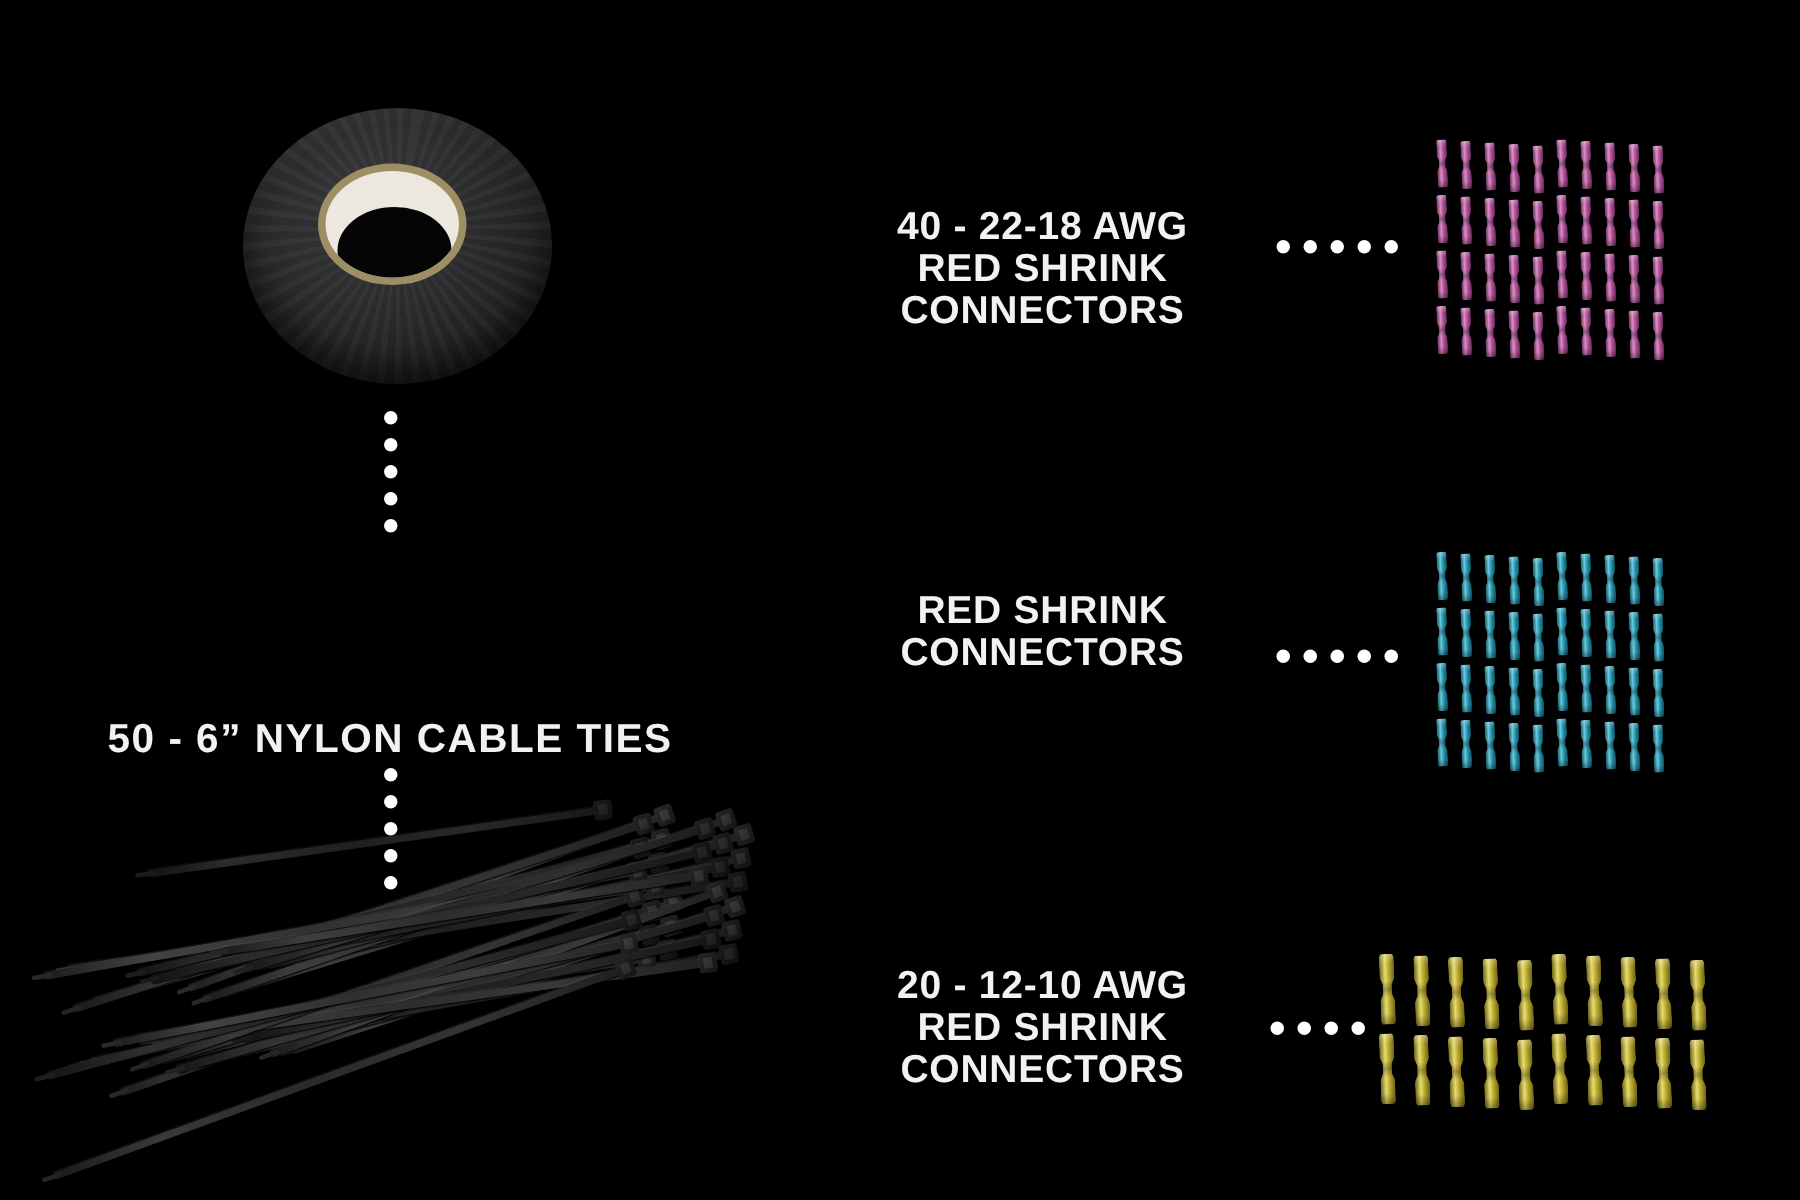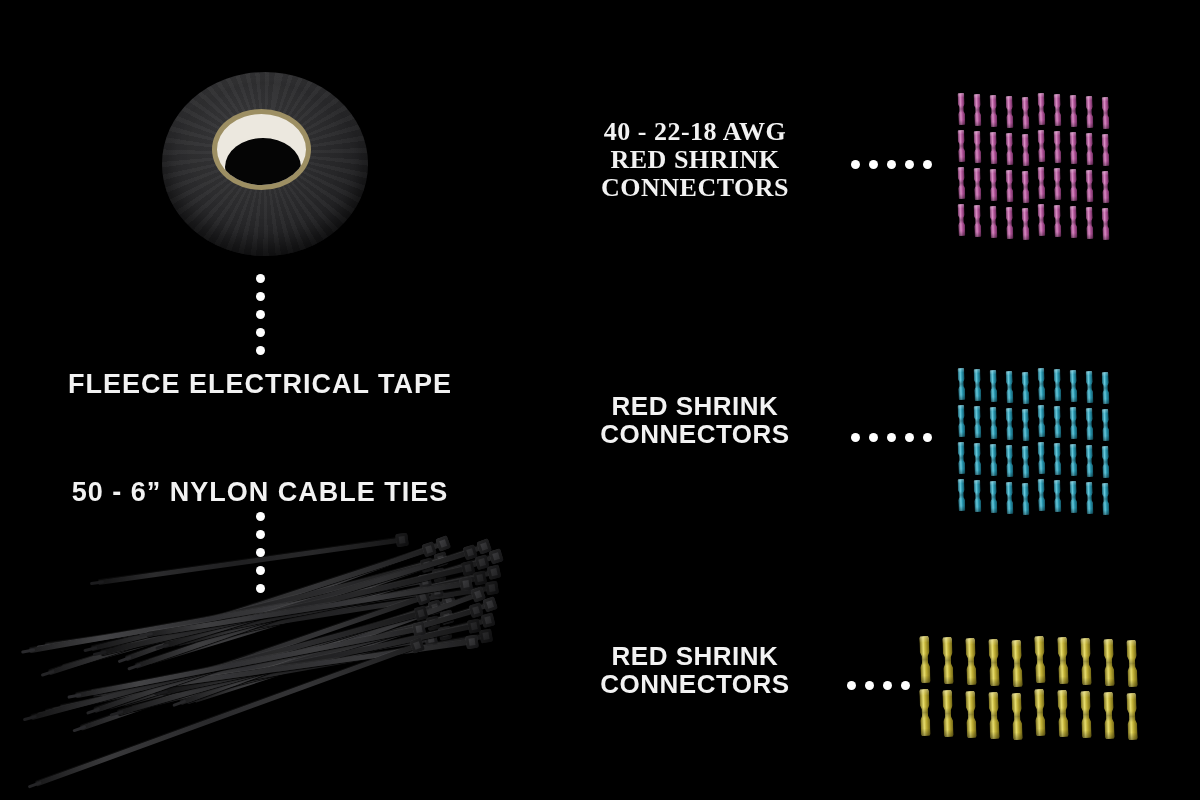--- a/index.html
+++ b/index.html
@@ -16,21 +16,21 @@
   }
   .left-label{ left:10px; width:500px; font-size:27px; }
   .tape-label{ top:369px; }
   .ties-label{ top:477px; }
 
   .group{ position:absolute; inset:0; }
   .glabel{
     position:absolute; left:545px; width:300px; text-align:center;
     font-weight:700; font-size:26px; line-height:28px; letter-spacing:0.5px;
   }
-  .g1 .glabel{ top:118px;font-family:Liberation Serif, serif; }
+  .g1 .glabel{ top:136px; }
   .g2 .glabel{ top:392px; }
   .g3 .glabel{ top:642px; }
 
   
   .dot{ width:9px; height:9px; border-radius:50%; background:#ffffff; flex:0 0 auto; }
   .vdots{ position:absolute; display:flex; flex-direction:column; gap:9px; }
   #vdots-tape{ left:256px; top:274px; }
   #vdots-ties{ left:256px; top:512px; }
   .hdots{ position:absolute; display:flex; flex-direction:row; gap:9px; }
   .g1 .hdots{ left:851px; top:160px; }
@@ -107,21 +107,20 @@
   </div>
 
   <div class="vdots" id="vdots-tape">
       <div class="dot" style="background: rgb(255, 255, 255);"></div>
       <div class="dot" style="background: rgb(255, 255, 255);"></div>
       <div class="dot" style="background: rgb(255, 255, 255);"></div>
       <div class="dot" style="background: rgb(255, 255, 255);"></div>
       <div class="dot" style="background: rgb(255, 255, 255);"></div>
     </div>
 
-  <div class="label left-label tape-label">FLEECE ELECTRICAL TAPE</div>
 
   <div class="label left-label ties-label">50 - 6” NYLON CABLE TIES</div>
 
   <div class="vdots" id="vdots-ties">
       <div class="dot" style="background: rgb(255, 255, 255);"></div>
       <div class="dot" style="background: rgb(255, 255, 255);"></div>
       <div class="dot" style="background: rgb(255, 255, 255);"></div>
       <div class="dot" style="background: rgb(255, 255, 255);"></div>
       <div class="dot" style="background: rgb(255, 255, 255);"></div>
     </div>
@@ -271,20 +270,21 @@
         <div class="conn" style="transform: rotate(-2.1deg) translateY(-2px);"></div>
         <div class="conn" style="transform: rotate(-2.1deg) translateY(-1px);"></div>
         <div class="conn" style="transform: rotate(-2.1deg) translateY(0px);"></div>
         <div class="conn" style="transform: rotate(-2.1deg) translateY(1px);"></div>
         <div class="conn" style="transform: rotate(-2.1deg) translateY(2px);"></div>
       </div>
   </section>
 
   <section class="group g3 size-l" style="--c-base: #bcab32; --c-light: #e6dc6e; --c-dark: #6b6013;">
     <div class="glabel">
+      <div>20 - 12-10 AWG</div>
       <div>RED SHRINK</div>
       <div>CONNECTORS</div>
     </div>
     <div class="hdots">
         <div class="dot" style="background: rgb(255, 255, 255);"></div>
         <div class="dot" style="background: rgb(255, 255, 255);"></div>
         <div class="dot" style="background: rgb(255, 255, 255);"></div>
         <div class="dot" style="background: rgb(255, 255, 255);"></div>
       </div>
     <div class="conn-grid" style="grid-template-columns: repeat(10, var(--cw));">

